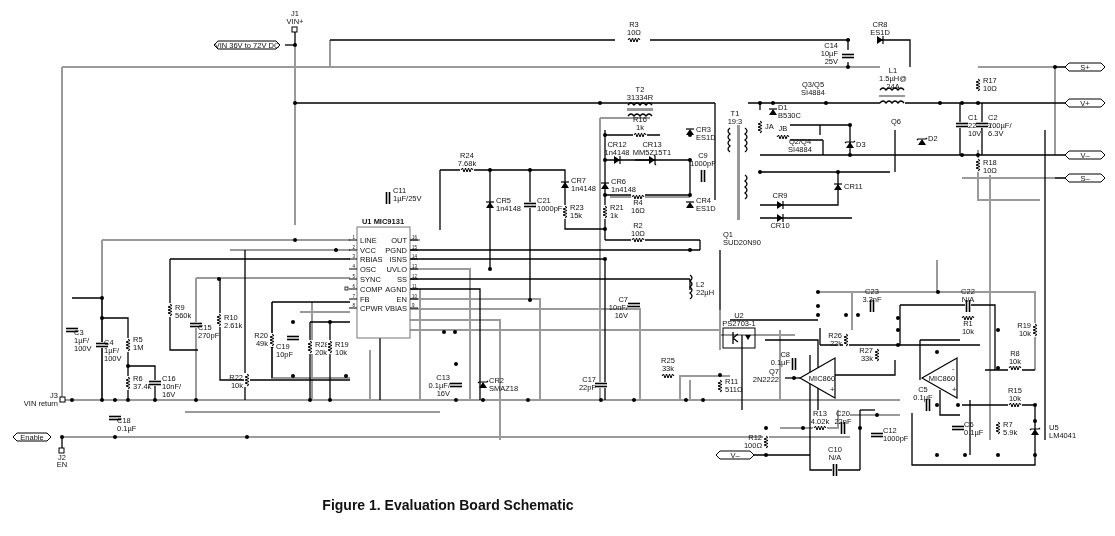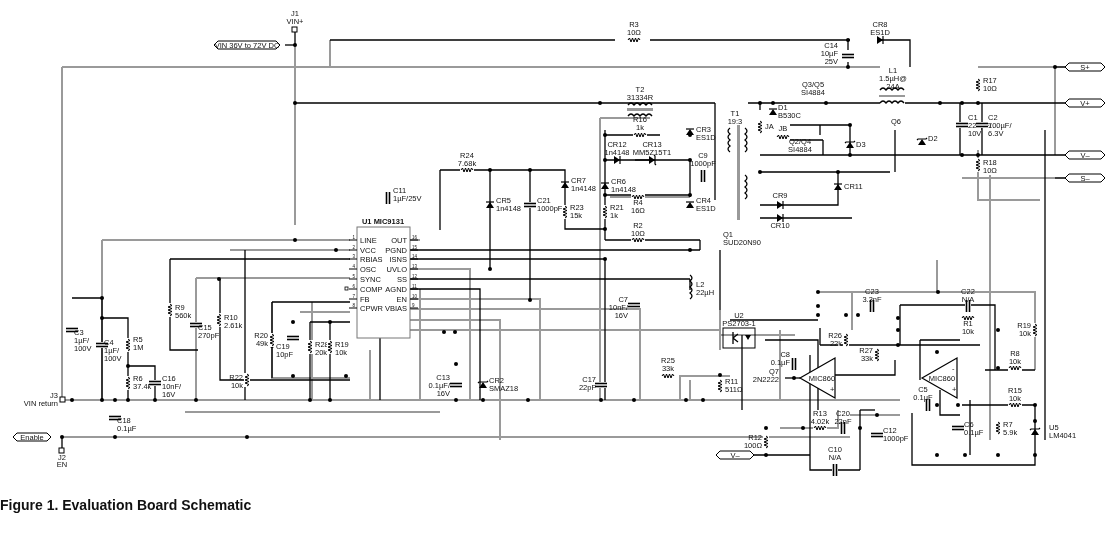--- a/index.html
+++ b/index.html
@@ -6,21 +6,21 @@
   body{width:1115px;height:536px;overflow:hidden;position:relative;font-family:"Liberation Sans",sans-serif;}
   svg{position:absolute;left:0;top:0;}
   .w{stroke:#000;stroke-width:1.3;fill:none;}
   .g{stroke:#9a9a9a;stroke-width:2;fill:none;}
   .dot{fill:#000;}
   .lbl{font-family:"Liberation Sans",sans-serif;font-size:7.5px;fill:#111;}
   .pin{font-family:"Liberation Sans",sans-serif;font-size:7.5px;fill:#111;}
   .pnum{font-family:"Liberation Sans",sans-serif;font-size:4.5px;fill:#111;}
   .ic{fill:#fff;stroke:#777;stroke-width:1;}
   .flag{fill:#fff;stroke:#000;stroke-width:1;}
-  .caption{position:absolute;left:0;width:896px;top:497px;font-size:14px;font-weight:bold;color:#111;}
+  .caption{position:absolute;left:0;width:896px;top:497px;text-align:center;font-size:14px;font-weight:bold;color:#111;}
   .cap{stroke:#000;stroke-width:1.6;}
 </style>
 </head>
 <body>
 
 <svg width="1115" height="536" viewBox="0 0 1115 536">
 
   <g>
     <path class="g" d="M62,67 H705 L740,67 H880 V67"></path>
     <path class="g" d="M62,67 V400"></path>

